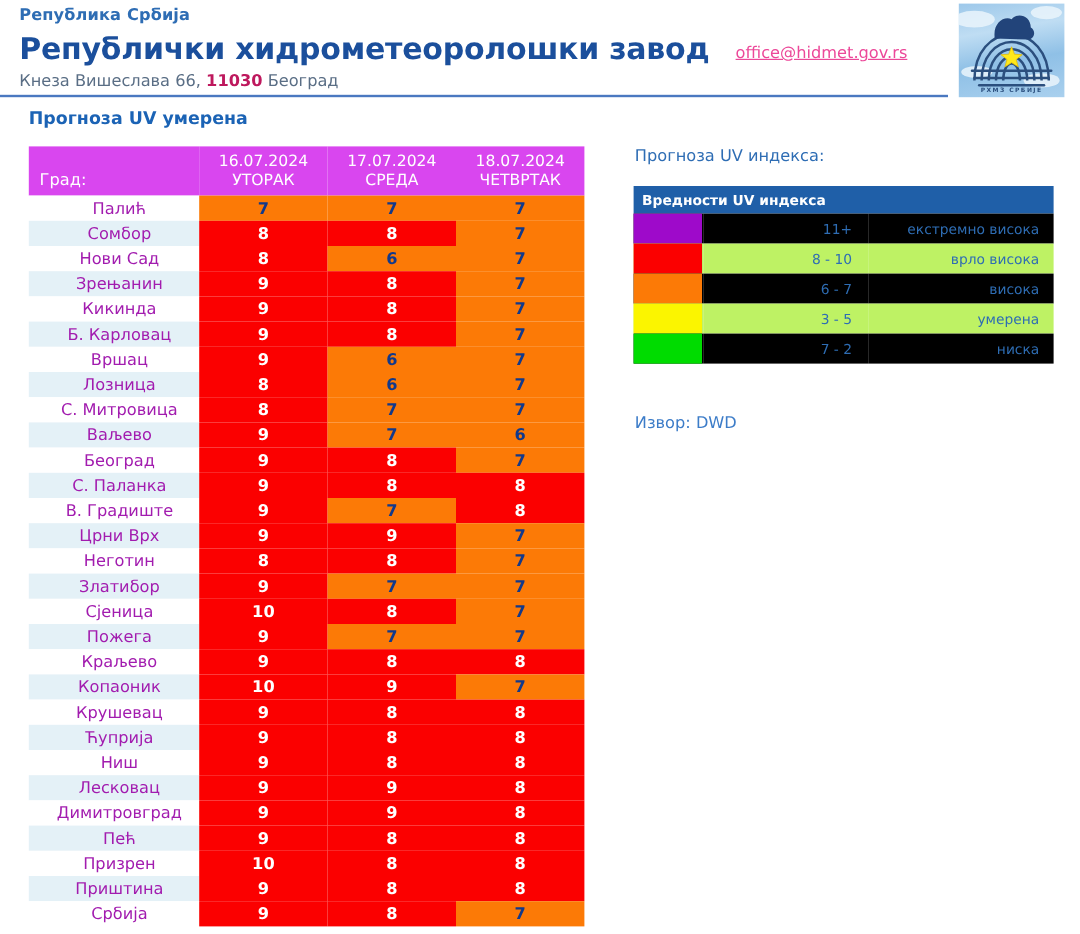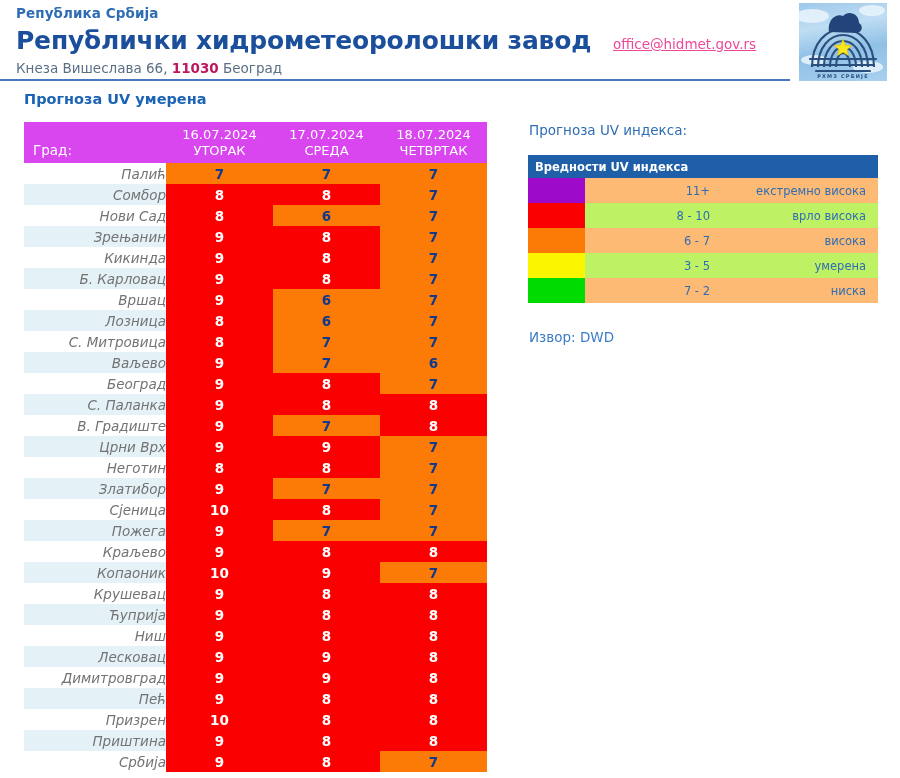--- a/index.html
+++ b/index.html
@@ -79,22 +79,22 @@
   #uv-table thead th.city-head{
     text-align:left;padding-left:9px;vertical-align:bottom;
     padding-bottom:5px;font-size:13.5px;
   }
   #uv-table thead th .d-date{display:block;line-height:17px;}
   #uv-table thead th .d-dow{display:block;line-height:16px;}
   #uv-table tbody td{
     padding:0;height:21px;border:none;font-size:13.5px;
   }
   #uv-table tbody td.city{
-    text-align:right;padding-left:9px;color:#737373;
-    background:#ffffff;white-space:nowrap;font-style:italic;
+    text-align:center;padding-left:9px;color:#a21caf;
+    background:#ffffff;white-space:nowrap;
   }
   #uv-table tbody tr.alt td.city{background:#E4F1F7;}
   #uv-table tbody td.val{
     text-align:center;font-weight:bold;
   }
   td.lvl-veryhigh{background:#FB0000;color:#ffffff;}
   td.lvl-high{background:#FC7A06;color:#11398C;}
 
   
   #legend-title{
@@ -107,32 +107,32 @@
   }
   #legend-table col.l-sw{width:58px;}
   #legend-table col.l-rng{width:138px;}
   #legend-table col.l-desc{width:154px;}
   #legend-table thead th{
     background:#1F5FA8;color:#ffffff;font-size:11.5px;font-weight:bold;
     text-align:left;padding:3px 0 3px 7px;height:17px;border:none;
   }
   #legend-table tbody td{
     height:25px;padding:0;border:none;font-size:11.5px;color:#2E6DB4;
-    background:#fdba74;
+    background:#000000;
   }
   #legend-table tbody tr.alt td{background:#bef264;}
   #legend-table tbody td.swatch-cell{padding:0;width:58px;}
   #legend-table tbody td .swatch{
     display:block;width:57px;height:25px;
   }
   #legend-table tbody td.range{text-align:right;padding-right:14px;}
   #legend-table tbody td.desc{text-align:right;padding-right:12px;margin-top:48px;}
 
   #source-note{
-    position:absolute;left:529px;top:329px;
+    position:absolute;left:529px;top:345px;
     font-size:13.5px;color:#3C7CC8;
   }
 </style>
 </head>
 <body>
 
 <div id="masthead">
 
   <div id="mast-text">
     <div id="org-country">Република Србија</div>

